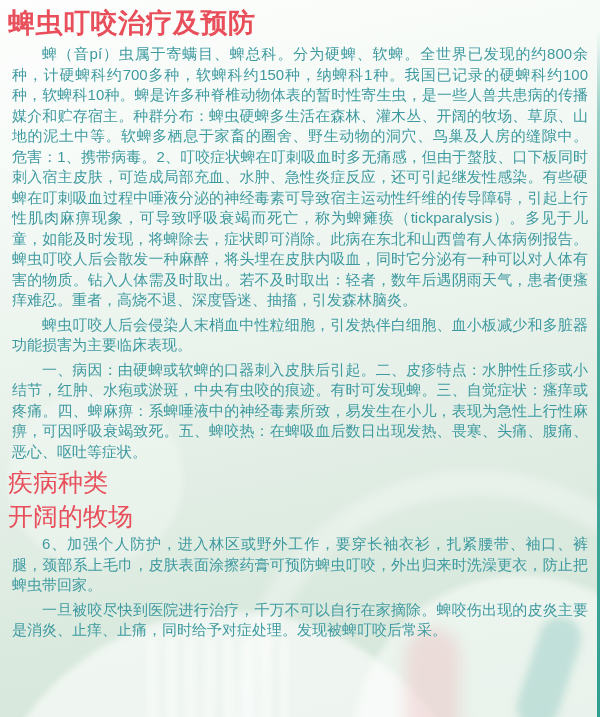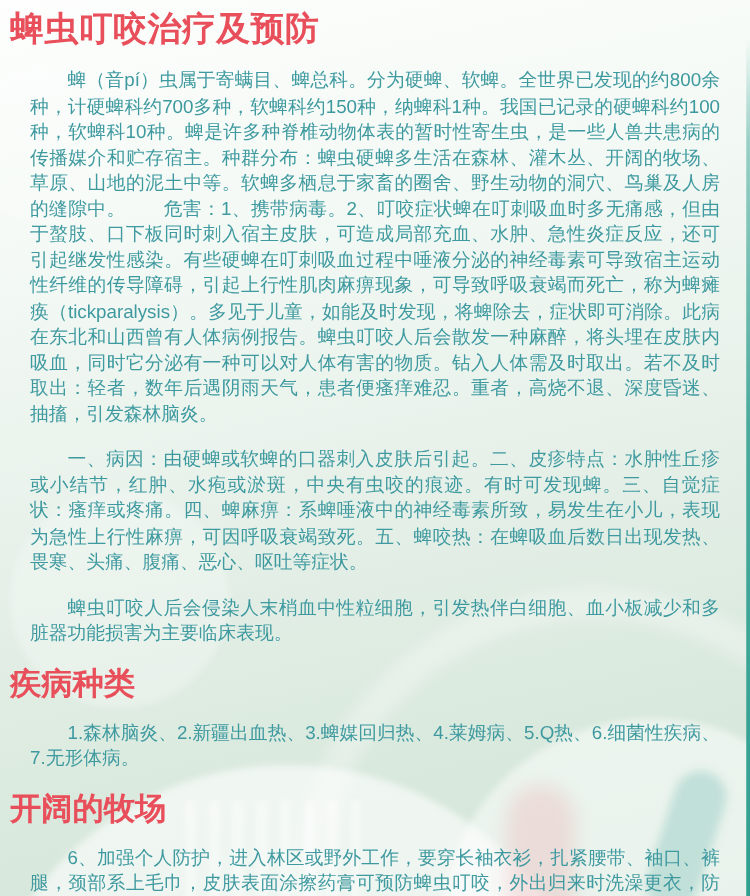--- a/index.html
+++ b/index.html
@@ -37,25 +37,25 @@
   }
   
   .doc { position: relative; z-index: 2; padding: 6px 8px 0 8px; }
   .title {
     margin: 2px 0 5px 0;
     font-size: 27px; line-height: 31px; font-weight: bold;
     color: #e84f5a; letter-spacing: 0.5px;
   }
   .heading {
     margin: 7px 0 4px 0;
-    font-size: 25px; line-height: 27px; font-weight: bold;
+    font-size: 25px; line-height: 27px; font-weight: normal;
     color: #e84f5a;
   }
   .para {
-    margin: 16px;
+    margin: 4px;
     font-size: 15px; line-height: 20.5px;
     color: #3f9aa0;
     text-indent: 2em;
     text-align: justify;
     text-justify: inter-ideograph;
     letter-spacing: 0px;
   }
 </style>
 </head>
 <body>
@@ -69,27 +69,25 @@
   <div class="shape bubble bubble-lg"></div>
   <div class="shape stripes"></div>
   <div class="shape pink-smudge"></div>
   <div class="shape teal-capsule"></div>
   <div class="edge-strip"></div>
 
   <div class="doc">
     <h1 class="title">蜱虫叮咬治疗及预防</h1>
 
     <p class="para">蜱（音pí）虫属于寄螨目、蜱总科。分为硬蜱、软蜱。全世界已发现的约800余种，计硬蜱科约700多种，软蜱科约150种，纳蜱科1种。我国已记录的硬蜱科约100种，软蜱科10种。蜱是许多种脊椎动物体表的暂时性寄生虫，是一些人兽共患病的传播媒介和贮存宿主。种群分布：蜱虫硬蜱多生活在森林、灌木丛、开阔的牧场、草原、山地的泥土中等。软蜱多栖息于家畜的圈舍、野生动物的洞穴、鸟巢及人房的缝隙中。　　危害：1、携带病毒。2、叮咬症状蜱在叮刺吸血时多无痛感，但由于螯肢、口下板同时刺入宿主皮肤，可造成局部充血、水肿、急性炎症反应，还可引起继发性感染。有些硬蜱在叮刺吸血过程中唾液分泌的神经毒素可导致宿主运动性纤维的传导障碍，引起上行性肌肉麻痹现象，可导致呼吸衰竭而死亡，称为蜱瘫痪（tickparalysis）。多见于儿童，如能及时发现，将蜱除去，症状即可消除。此病在东北和山西曾有人体病例报告。蜱虫叮咬人后会散发一种麻醉，将头埋在皮肤内吸血，同时它分泌有一种可以对人体有害的物质。钻入人体需及时取出。若不及时取出：轻者，数年后遇阴雨天气，患者便瘙痒难忍。重者，高烧不退、深度昏迷、抽搐，引发森林脑炎。</p>
+    <p class="para">蜱虫叮咬人后会侵染人末梢血中性粒细胞，引发热伴白细胞、血小板减少和多脏器功能损害为主要临床表现。</p>
     <p class="para">一、病因：由硬蜱或软蜱的口器刺入皮肤后引起。二、皮疹特点：水肿性丘疹或小结节，红肿、水疱或淤斑，中央有虫咬的痕迹。有时可发现蜱。三、自觉症状：瘙痒或疼痛。四、蜱麻痹：系蜱唾液中的神经毒素所致，易发生在小儿，表现为急性上行性麻痹，可因呼吸衰竭致死。五、蜱咬热：在蜱吸血后数日出现发热、畏寒、头痛、腹痛、恶心、呕吐等症状。</p>
-    <p class="para">蜱虫叮咬人后会侵染人末梢血中性粒细胞，引发热伴白细胞、血小板减少和多脏器功能损害为主要临床表现。</p>
 
     <h2 class="heading">疾病种类</h2>
-    <p class="para">1.森林脑炎、2.新疆出血热、3.蜱媒回归热、4.莱姆病、5.Q热、6.细菌性疾病、7.无形体病。</p>
 
     <h2 class="heading">开阔的牧场</h2>
     <p class="para">6、加强个人防护，进入林区或野外工作，要穿长袖衣衫，扎紧腰带、袖口、裤腿，颈部系上毛巾，皮肤表面涂擦药膏可预防蜱虫叮咬，外出归来时洗澡更衣，防止把蜱虫带回家。</p>
 
-    <h2 class="heading">治　疗</h2>
     <p class="para">一旦被咬尽快到医院进行治疗，千万不可以自行在家摘除。蜱咬伤出现的皮炎主要是消炎、止痒、止痛，同时给予对症处理。发现被蜱叮咬后常采。</p>
 
   </div>
 
 </div>
 
 </body></html>

